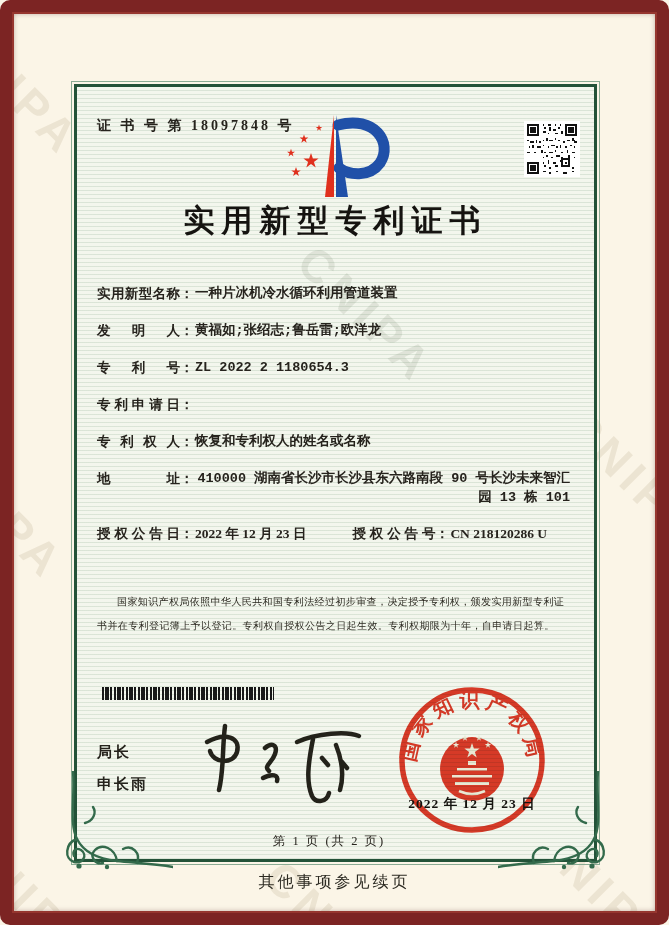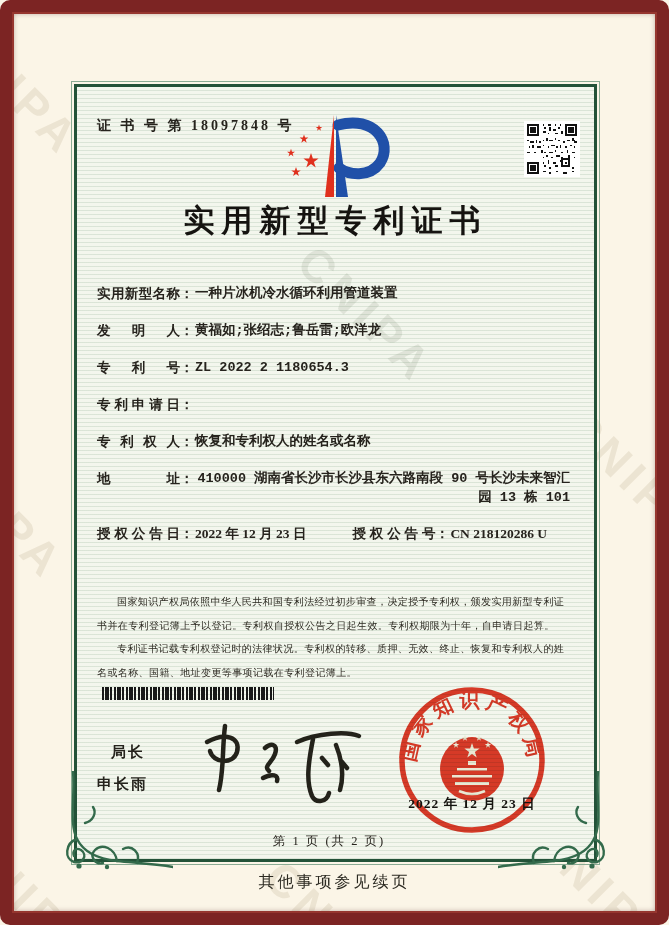--- a/index.html
+++ b/index.html
@@ -36,21 +36,21 @@
   .paras{left:20px;right:22px;top:455px;font-size:10px;font-weight:400;line-height:23.5px;
          letter-spacing:.4px;color:#2e2b23;margin-top:48px;}
   .paras p{margin:0;text-indent:2em;}
   
   .barcode{left:25px;top:600px;width:172px;height:13px;
     background-image:
       repeating-linear-gradient(90deg,#181818 0 2px,rgba(0,0,0,0) 2px 4px),
       repeating-linear-gradient(90deg,#181818 0 1px,rgba(0,0,0,0) 1px 3px),
       repeating-linear-gradient(90deg,rgba(0,0,0,0) 0 6px,#f3f6ed 6px 7px,rgba(0,0,0,0) 7px 11px);}
   
-  .signer-title{left:34px;top:656px;font:700 15px "Liberation Sans","DejaVu Sans",sans-serif;letter-spacing:2px;}
+  .signer-title{left:20px;top:656px;font:700 15px "Liberation Sans","DejaVu Sans",sans-serif;letter-spacing:2px;}
   .signer-name{left:20px;top:688px;font:700 15px "Liberation Sans","DejaVu Sans",sans-serif;letter-spacing:2px;text-align:right;}
   .signature{left:118px;top:623px;}
   
   .seal{left:320px;top:598px;width:150px;height:150px;mix-blend-mode:multiply;opacity:.94;}
   .seal-date{left:316px;top:708px;width:158px;text-align:center;font-size:13.5px;font-weight:700;
              letter-spacing:1px;color:#15130f;z-index:3;}
   .page-info{left:0;right:13px;top:746px;text-align:center;font-size:12.5px;letter-spacing:2px;}
   .flourish{bottom:-22px;z-index:3;}
   .flourish.left{left:-14px;}
   .flourish.right{right:-14px;transform:scaleX(-1);}
@@ -146,21 +146,20 @@
         <span class="grp2">
           <span class="lbl">授权公告号</span>
             <span class="colon">：</span>
           <span>CN 218120286 U</span>
         </span>
       </div>
     </div>
 
     <div class="abs paras">
       <p>国家知识产权局依照中华人民共和国专利法经过初步审查，决定授予专利权，颁发实用新型专利证书并在专利登记簿上予以登记。专利权自授权公告之日起生效。专利权期限为十年，自申请日起算。</p>
-      <p>专利证书记载专利权登记时的法律状况。专利权的转移、质押、无效、终止、恢复和专利权人的姓名或名称、国籍、地址变更等事项记载在专利登记簿上。</p>
     </div>
 
     <div class="abs barcode"></div>
 
     <div class="abs signer-title">局长</div>
     <div class="abs signer-name">申长雨</div>
 
     <svg class="abs signature" width="175" height="95" viewBox="0 0 175 95" fill="none" stroke="#23221a" stroke-width="4.5" stroke-linecap="round">
       <path d="M 30,16 C 27,40 29,60 24,80"></path>
       <path d="M 12,32 C 30,22 46,27 42,42 C 38,55 18,53 15,41"></path>

